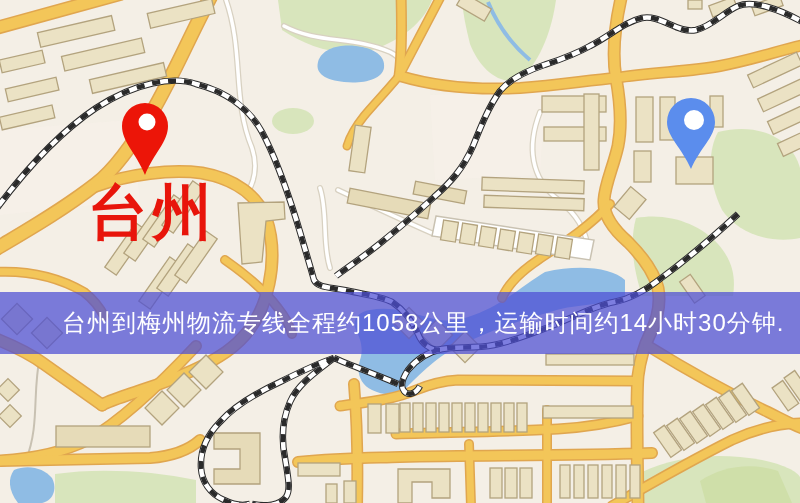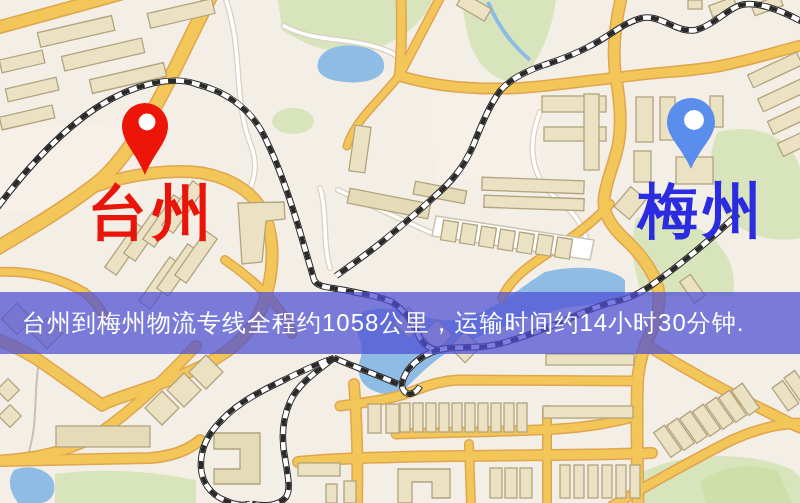--- a/index.html
+++ b/index.html
@@ -18,21 +18,21 @@
   .rail-o{fill:none;stroke:#2a2a2a;stroke-width:6.5;}
   .rail-w{fill:none;stroke:#ffffff;stroke-width:4.5;}
   .rail-d{fill:none;stroke:#2a2a2a;stroke-width:4.5;stroke-dasharray:8 8;}
   .bld{fill:#ebe2c4;stroke:#b3a37e;stroke-width:1.3;}
   .bld.dk{fill:#e6dbb8;}
   .sqband{fill:#ffffff;stroke:#c9c2b2;stroke-width:1.5;}
   .tint{fill:#f8f0ea;opacity:.65;}
 
   .banner{position:absolute;left:0;top:292px;width:800px;height:62px;
           display:flex;align-items:center;box-sizing:border-box;padding-left:22px;}
-  .banner span{font-size:24px;letter-spacing:1px;white-space:nowrap;}
+  .banner span{font-size:24px;letter-spacing:1px;white-space:nowrap;margin-left:40px;}
 
   .pin{position:absolute;width:54px;height:78px;}
   .pin.origin{left:118px;top:100px;}
   .pin.dest{left:664px;top:96px;}
   .city-label{position:absolute;font-size:60px;line-height:1;letter-spacing:4px;
               font-weight:bold;font-family:"Liberation Serif","DejaVu Serif",serif;}
   .city-label.origin{left:88px;top:183px;}
   .city-label.dest{left:638px;top:181px;}
 </style>
 </head>
@@ -266,15 +266,14 @@
   <svg class="pin origin" viewBox="0 0 54 78">
     <path d="M27,75 C18,53 4,42 4,26 A23,23 0 1 1 50,26 C50,42 36,53 27,75 Z" fill="#ec1508"></path>
     <circle cx="29" cy="22" r="8.5" fill="#ffffff"></circle>
   </svg>
   <div class="city-label origin" style="color: rgb(232, 21, 11);">台州</div>
 
   <svg class="pin dest" viewBox="0 0 54 78">
     <path d="M27,73 C18,52 3,41 3,26 A24,24 0 1 1 51,26 C51,41 36,52 27,73 Z" fill="#5b8ded"></path>
     <circle cx="30" cy="24" r="10" fill="#ffffff"></circle>
   </svg>
-  <div class="city-label dest" style="color: rgb(43, 44, 224);">梅州</div>
 
 </div>
 
 </body></html>

